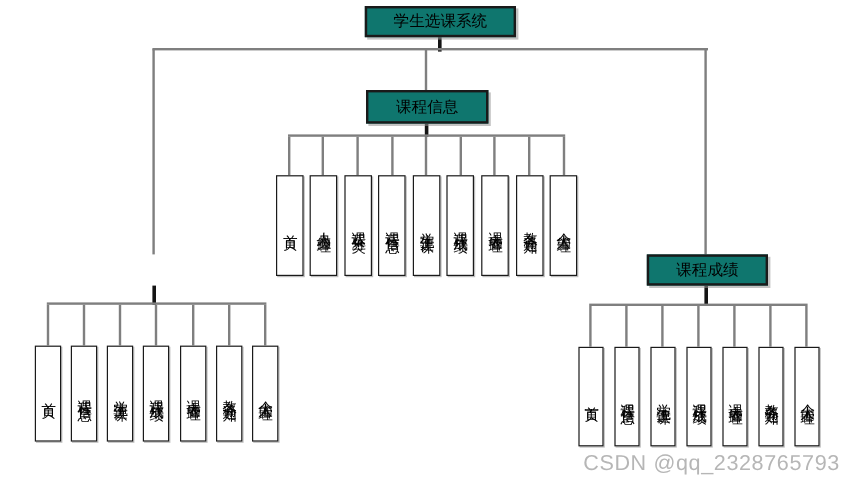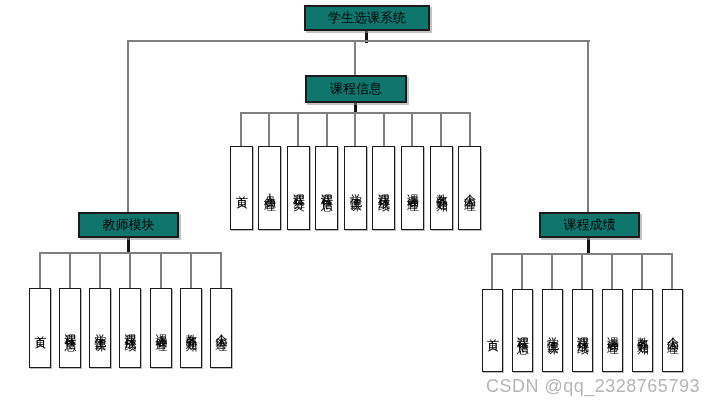--- a/index.html
+++ b/index.html
@@ -92,21 +92,20 @@
   <div class="vline" style="left:521px; top:255px; height:34px;"></div>
   <div class="vline" style="left:551px; top:255px; height:34px;"></div>
   <div class="vline" style="left:581px; top:255px; height:34px;"></div>
   <div class="vline" style="left:611px; top:255px; height:34px;"></div>
   <div class="vline" style="left:641px; top:255px; height:34px;"></div>
   <div class="vline" style="left:671px; top:255px; height:34px;"></div>
 
   <div class="node" style="left:304px; top:5px; width:126px; height:26px;">学生选课系统</div>
 
   <div class="node" style="left:305px; top:75px; width:102px; height:28px;">课程信息</div>
-  <div class="node" style="left:78px; top:212px; width:101px; height:26px;">教师模块</div>
   <div class="node" style="left:539px; top:212px; width:101px; height:26px;">课程成绩</div>
 
   <div class="leaf" style="left:230px; top:146px; width:23px; height:84px;">首页</div>
   <div class="leaf" style="left:258px; top:146px; width:23px; height:84px;">人员管理</div>
   <div class="leaf" style="left:287px; top:146px; width:23px; height:84px;">课程分类</div>
   <div class="leaf" style="left:315px; top:146px; width:23px; height:84px;">课程信息</div>
   <div class="leaf" style="left:344px; top:146px; width:23px; height:84px;">学生选课</div>
   <div class="leaf" style="left:372px; top:146px; width:23px; height:84px;">课程成绩</div>
   <div class="leaf" style="left:401px; top:146px; width:23px; height:84px;">课表管理</div>
   <div class="leaf" style="left:430px; top:146px; width:23px; height:84px;">教务通知</div>

